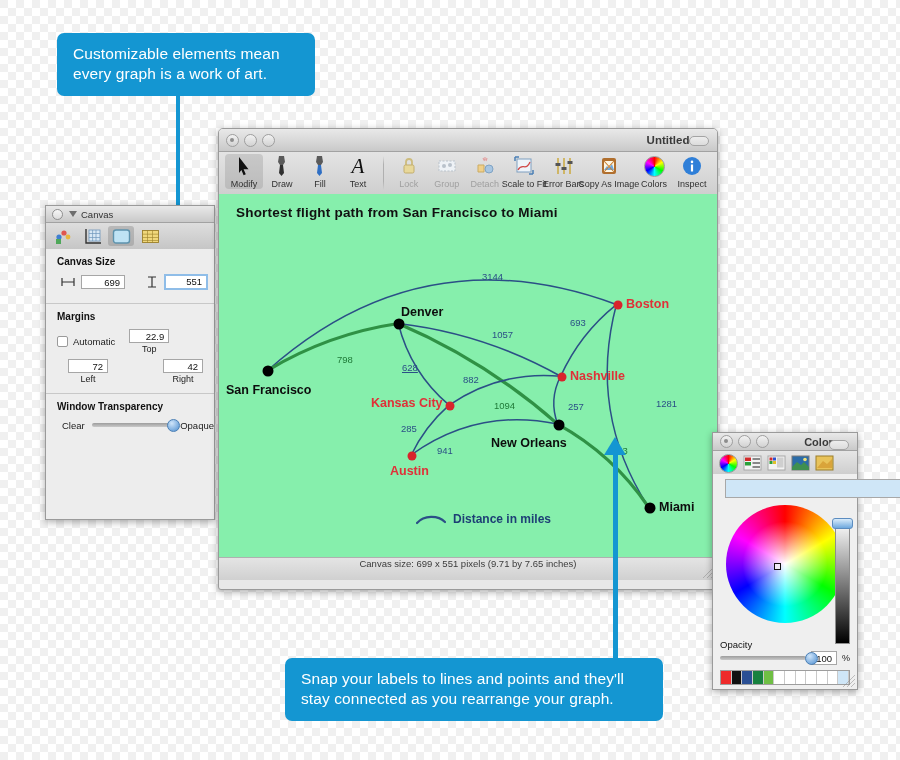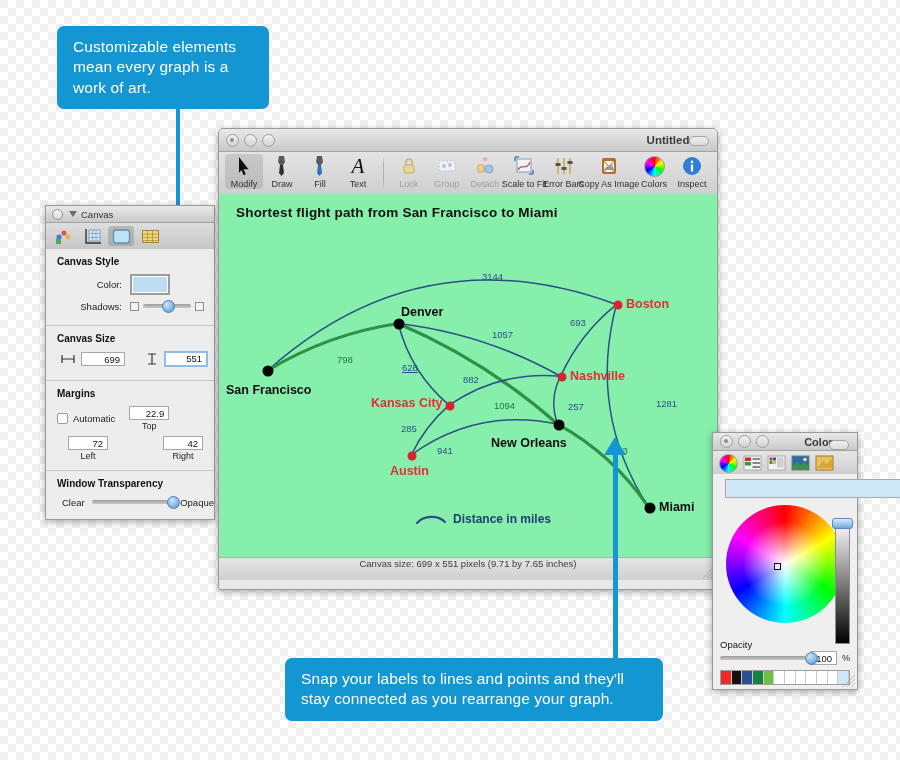--- a/index.html
+++ b/index.html
@@ -8,21 +8,21 @@
     font-family:"Liberation Sans", sans-serif;
     background:
       repeating-conic-gradient(#ffffff 0% 25%, #f0f0f0 0% 50%) 0 0/16px 16px;
   }
   
   .callout{
     position:absolute;background:#1496d2;color:#ffffff;border-radius:7px;
     box-sizing:border-box;padding:11px 16px;line-height:1.32;
     font-size:15.5px;letter-spacing:.1px;
   }
-  .callout-top{left:57px;top:26px;width:212px;}
+  .callout-top{left:57px;top:33px;width:258px;}
   .callout-bottom{left:285px;top:658px;width:378px;}
   .stem{position:absolute;background:#1496d2;}
   .arrowhead{position:absolute;width:0;height:0;}
 
   
   .win{position:absolute;background:#e8e8e8;border:1px solid #9a9a9a;
        box-shadow:0 2px 7px rgba(0,0,0,.33);box-sizing:border-box;}
   .titlebar{
     height:20px;background:linear-gradient(#e9e9e9,#c9c9c9);
     border-bottom:1px solid #a2a2a2;position:relative;
@@ -167,36 +167,20 @@
     </div>
     <div class="ins-tab">
       <svg width="19" height="17" viewBox="0 0 19 17">
         <rect x="1.5" y="2.5" width="16" height="12" fill="#f0d77a" stroke="#9b7f2a" stroke-width=".9"></rect>
         <path d="M1.5 6.2h16M1.5 9.5h16M1.5 12.5h16M6.5 2.5v12M11.5 2.5v12" stroke="#9b7f2a" stroke-width=".6"></path>
       </svg>
     </div>
   </div>
   <div class="ins-body">
 
-    <div class="sec">
-      <h4>Canvas Style</h4>
-      <div class="row">
-        <span class="rl" style="width:76px">Color:</span>
-        <span class="swatch" style="margin-left:8px"></span>
-      </div>
-      <div class="row">
-        <span class="rl" style="width:76px">Shadows:</span>
-        <span class="box-end" style="margin-left:8px"></span>
-        <span class="slider" style="width:48px;margin:0 4px">
-          <span class="strack"></span>
-          <span class="sknob" style="left:19px"></span>
-        </span>
-        <span class="box-end"></span>
-      </div>
-    </div>
 
     <div class="sec">
       <h4>Canvas Size</h4>
       <div class="row" style="margin-left:14px">
         <svg width="16" height="10" viewBox="0 0 16 10">
           <path d="M2 1v8M14 1v8M2 5h12" stroke="#333" stroke-width="1.2" fill="none"></path>
         </svg>
         <span class="field" style="width:44px;margin-left:5px">699</span>
         <svg width="14" height="12" viewBox="0 0 14 12" style="margin-left:20px">
           <path d="M3 1h8M3 11h8M7 1v10" stroke="#333" stroke-width="1.2" fill="none"></path>

